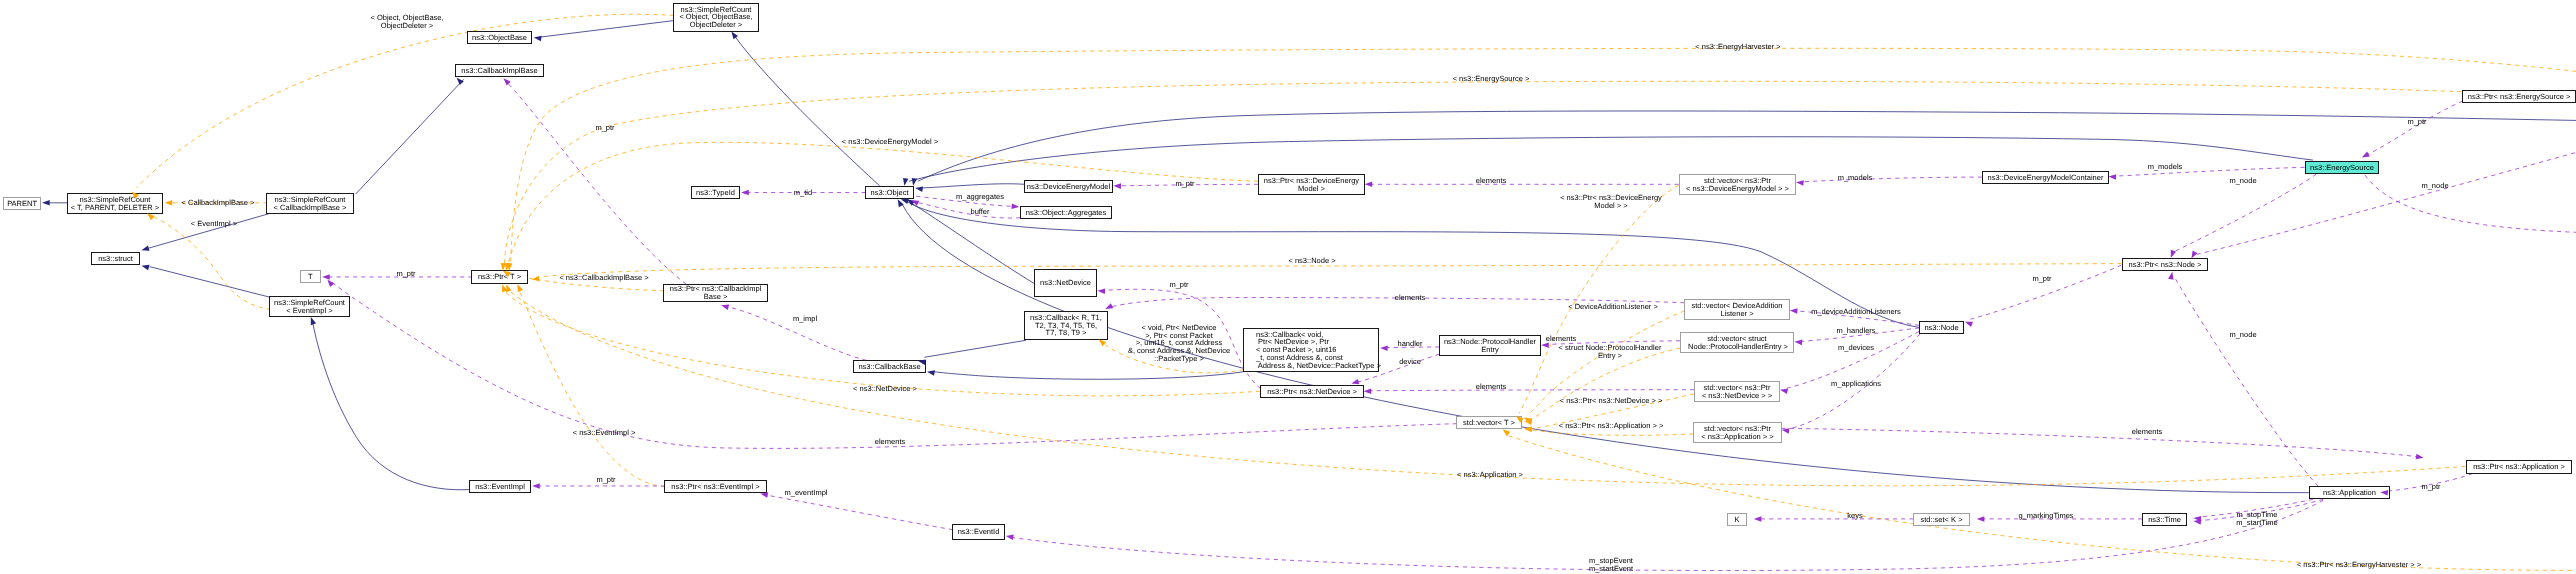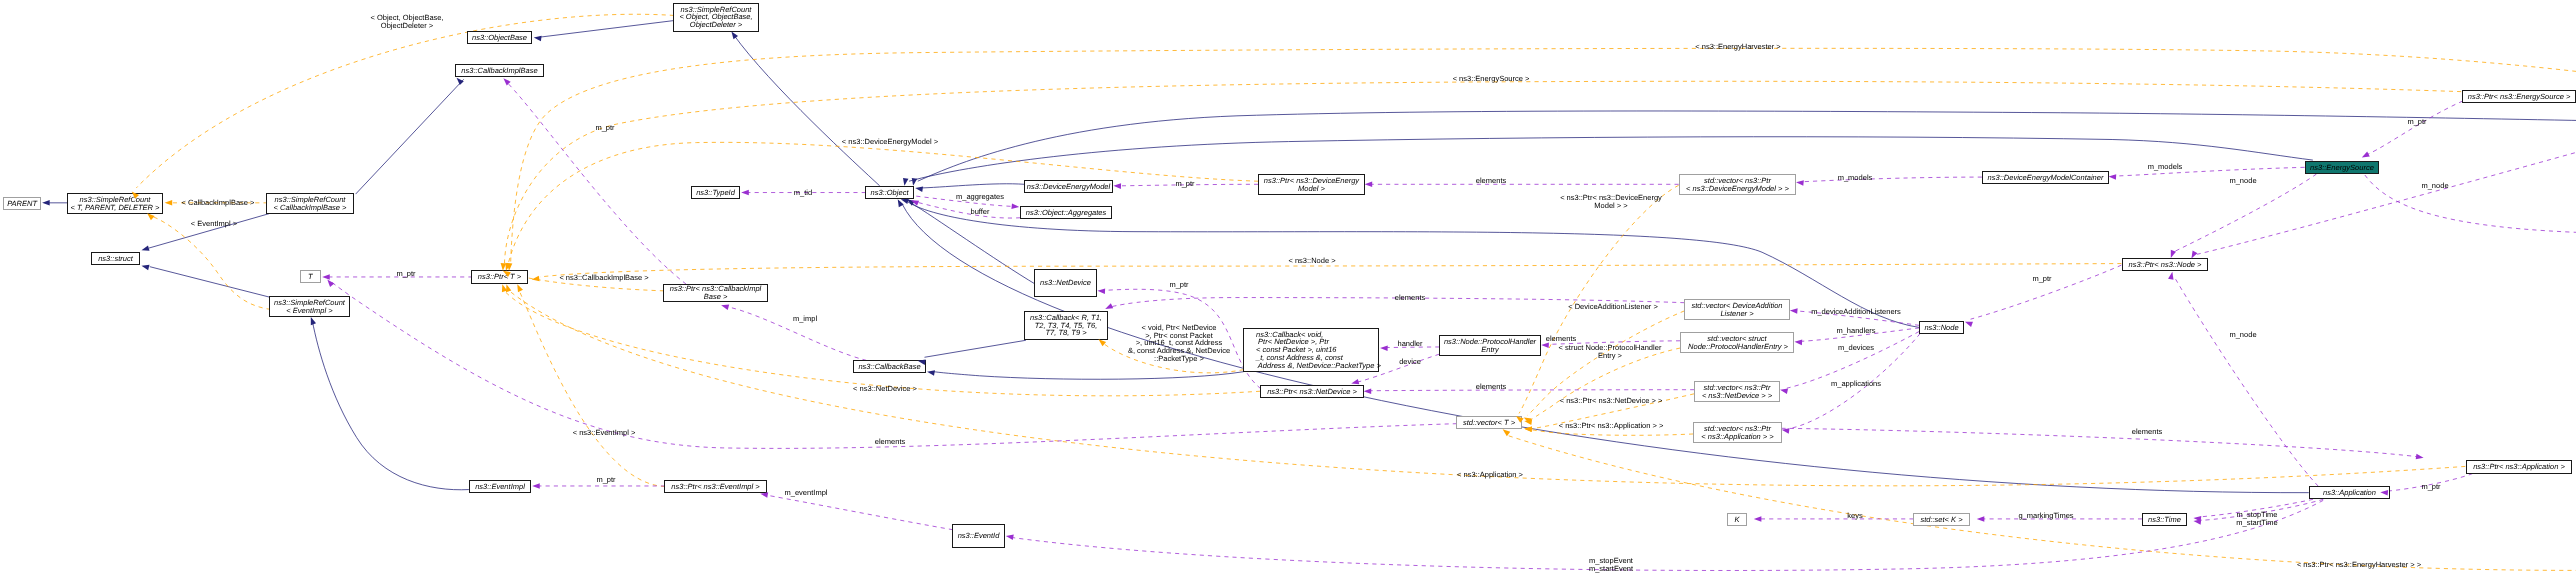--- a/index.html
+++ b/index.html
@@ -3,23 +3,23 @@
 <meta charset="utf-8">
 <style>
   html,body{margin:0;padding:0;background:#fff;}
   body{width:3085px;height:574px;overflow:hidden;
        font-family:"Liberation Sans",sans-serif;text-rendering:geometricPrecision;-webkit-font-smoothing:antialiased;}
   #diagram{position:relative;width:3085px;height:574px;background:#fff;}
   #edges{position:absolute;left:0;top:0;z-index:1;}
   #arrows{position:absolute;left:0;top:0;z-index:6;pointer-events:none;}
   .nb{position:absolute;box-sizing:border-box;background:#fff;border:0.5px solid #191919;
       display:flex;align-items:center;justify-content:center;
-      font-size:7.5px;line-height:7.7px;color:#000;white-space:pre;text-align:center;z-index:5;font-style:italic;}
+      font-size:7.5px;line-height:7.7px;color:#000;white-space:pre;text-align:center;z-index:5;}
   .nb.gray{border-color:#a0a0a0;}
-  .nb.highlight{background:#0f766e;}
+  .nb.highlight{background:#5eead4;}
   .nb.left{justify-content:flex-start;text-align:left;padding-left:12px;}
   .el{position:absolute;font-size:7.5px;line-height:7.7px;color:#000;white-space:pre;
       text-align:center;transform:translateX(-50%);z-index:4;}
 </style>
 </head>
 <body>
 
 <div id="diagram">
 <svg id="edges" width="3085" height="574" viewBox="0 0 5987 1115">
 <path d="M1306,40 L1047,72" fill="none" stroke="#25257a" stroke-width="1.5"></path>
@@ -143,21 +143,21 @@
 <div class="nb gray" style="left:1693px;top:422px;width:89px;height:21px"><span>std::vector&lt; ns3::Ptr
 &lt; ns3::Application &gt; &gt;</span></div>
 <div class="nb" style="left:1982px;top:171px;width:127px;height:13.4px"><span>ns3::DeviceEnergyModelContainer</span></div>
 <div class="nb" style="left:1919px;top:321px;width:45px;height:13.4px"><span>ns3::Node</span></div>
 <div class="nb" style="left:2122px;top:258px;width:86px;height:13.4px"><span>ns3::Ptr&lt; ns3::Node &gt;</span></div>
 <div class="nb highlight" style="left:2305px;top:161px;width:74px;height:13.4px"><span>ns3::EnergySource</span></div>
 <div class="nb" style="left:2462px;top:90px;width:114px;height:13.4px"><span>ns3::Ptr&lt; ns3::EnergySource &gt;</span></div>
 
 <div class="nb" style="left:469px;top:480px;width:62px;height:13.4px"><span>ns3::EventImpl</span></div>
 <div class="nb" style="left:664px;top:480px;width:103px;height:13.4px"><span>ns3::Ptr&lt; ns3::EventImpl &gt;</span></div>
-<div class="nb" style="left:952px;top:524px;width:53px;height:24px"><span>ns3::EventId</span></div>
+<div class="nb" style="left:952px;top:524px;width:53px;height:16px"><span>ns3::EventId</span></div>
 <div class="nb gray" style="left:1727px;top:513px;width:20px;height:13.4px"><span>K</span></div>
 <div class="nb gray" style="left:1913px;top:513px;width:57px;height:13.4px"><span>std::set&lt; K &gt;</span></div>
 <div class="nb" style="left:2142px;top:513px;width:45px;height:13.4px"><span>ns3::Time</span></div>
 <div class="nb" style="left:2309px;top:486px;width:81px;height:13.4px"><span>ns3::Application</span></div>
 <div class="nb" style="left:2466px;top:460px;width:106px;height:14px"><span>ns3::Ptr&lt; ns3::Application &gt;</span></div>
 <svg id="arrows" width="3085" height="574" viewBox="0 0 5987 1115">
 <path d="M0,0 L-14.7,-5.4 L-14.7,5.4 Z" fill="#25257a" transform="translate(1034,73) rotate(187)"></path>
 <path d="M0,0 L-14.7,-5.4 L-14.7,5.4 Z" fill="#25257a" transform="translate(1418,61) rotate(235)"></path>
 <path d="M0,0 L-14.7,-5.4 L-14.7,5.4 Z" fill="#25257a" transform="translate(79,394) rotate(180)"></path>
 <path d="M0,0 L-14.7,-5.4 L-14.7,5.4 Z" fill="#25257a" transform="translate(272,486) rotate(164)"></path>

